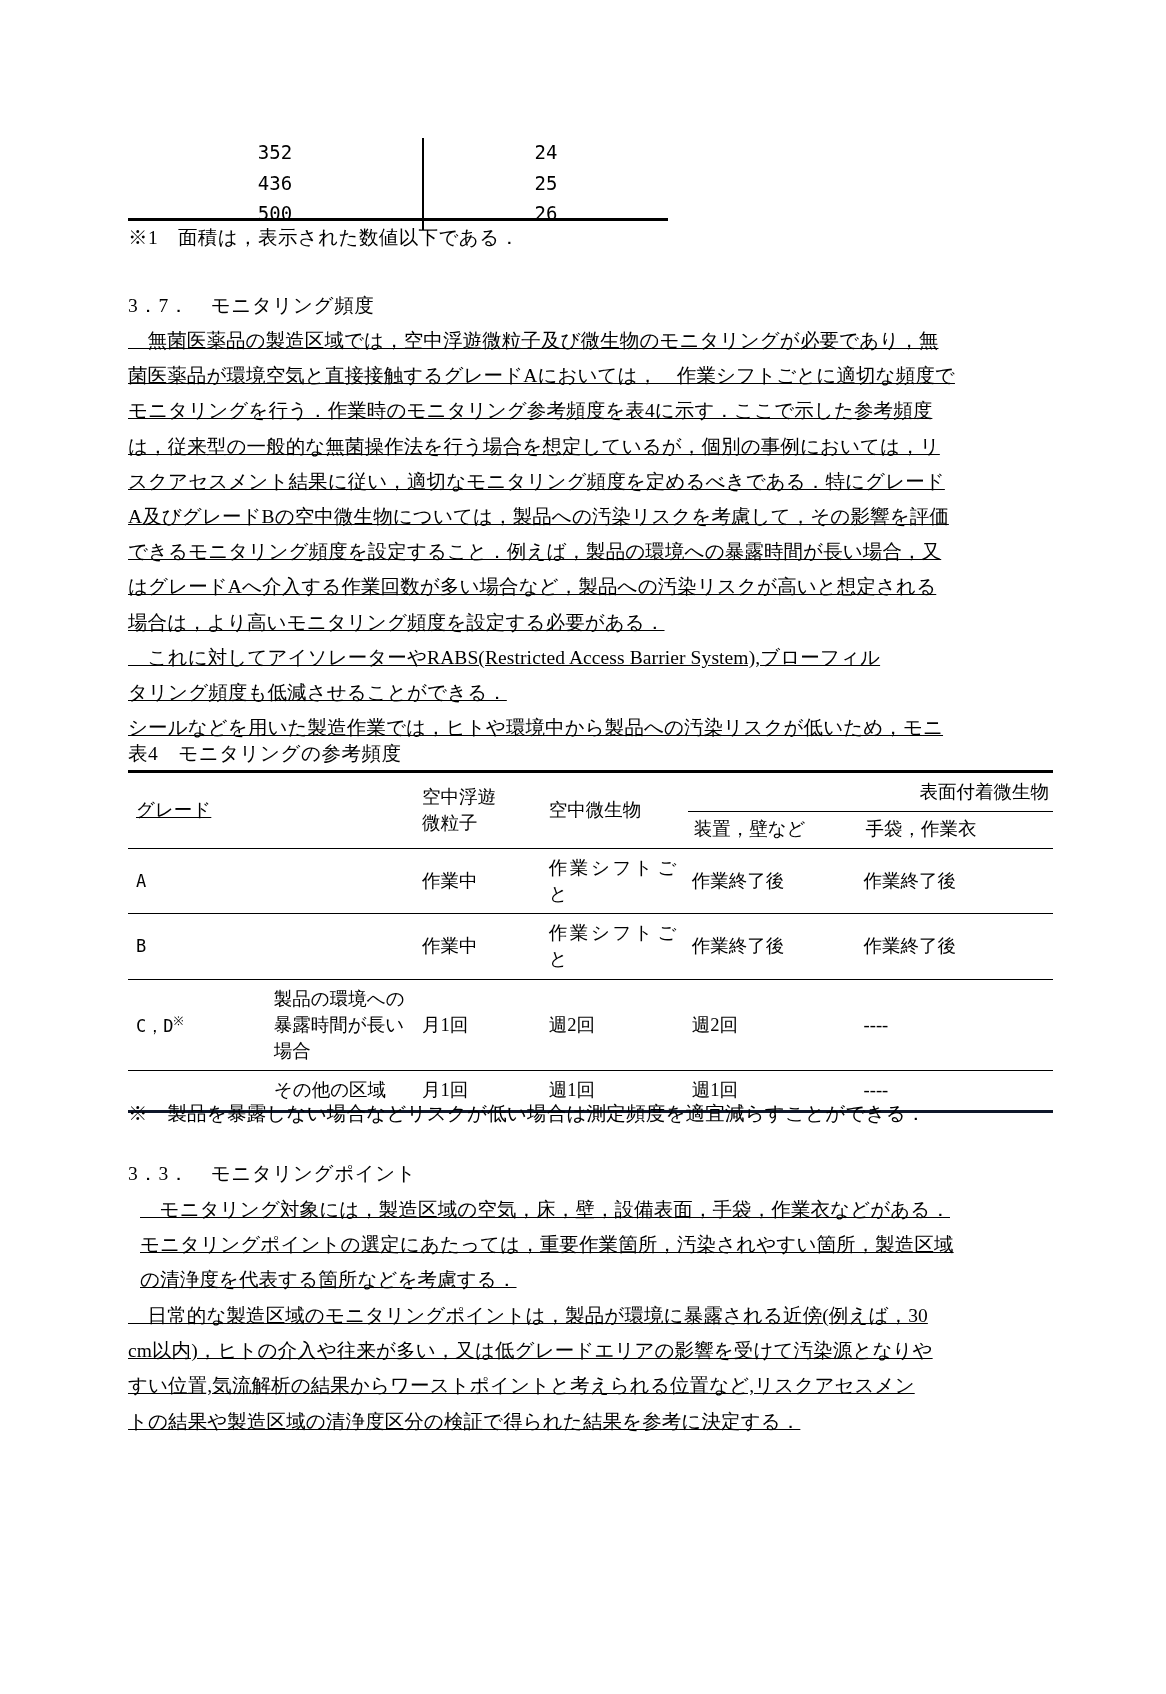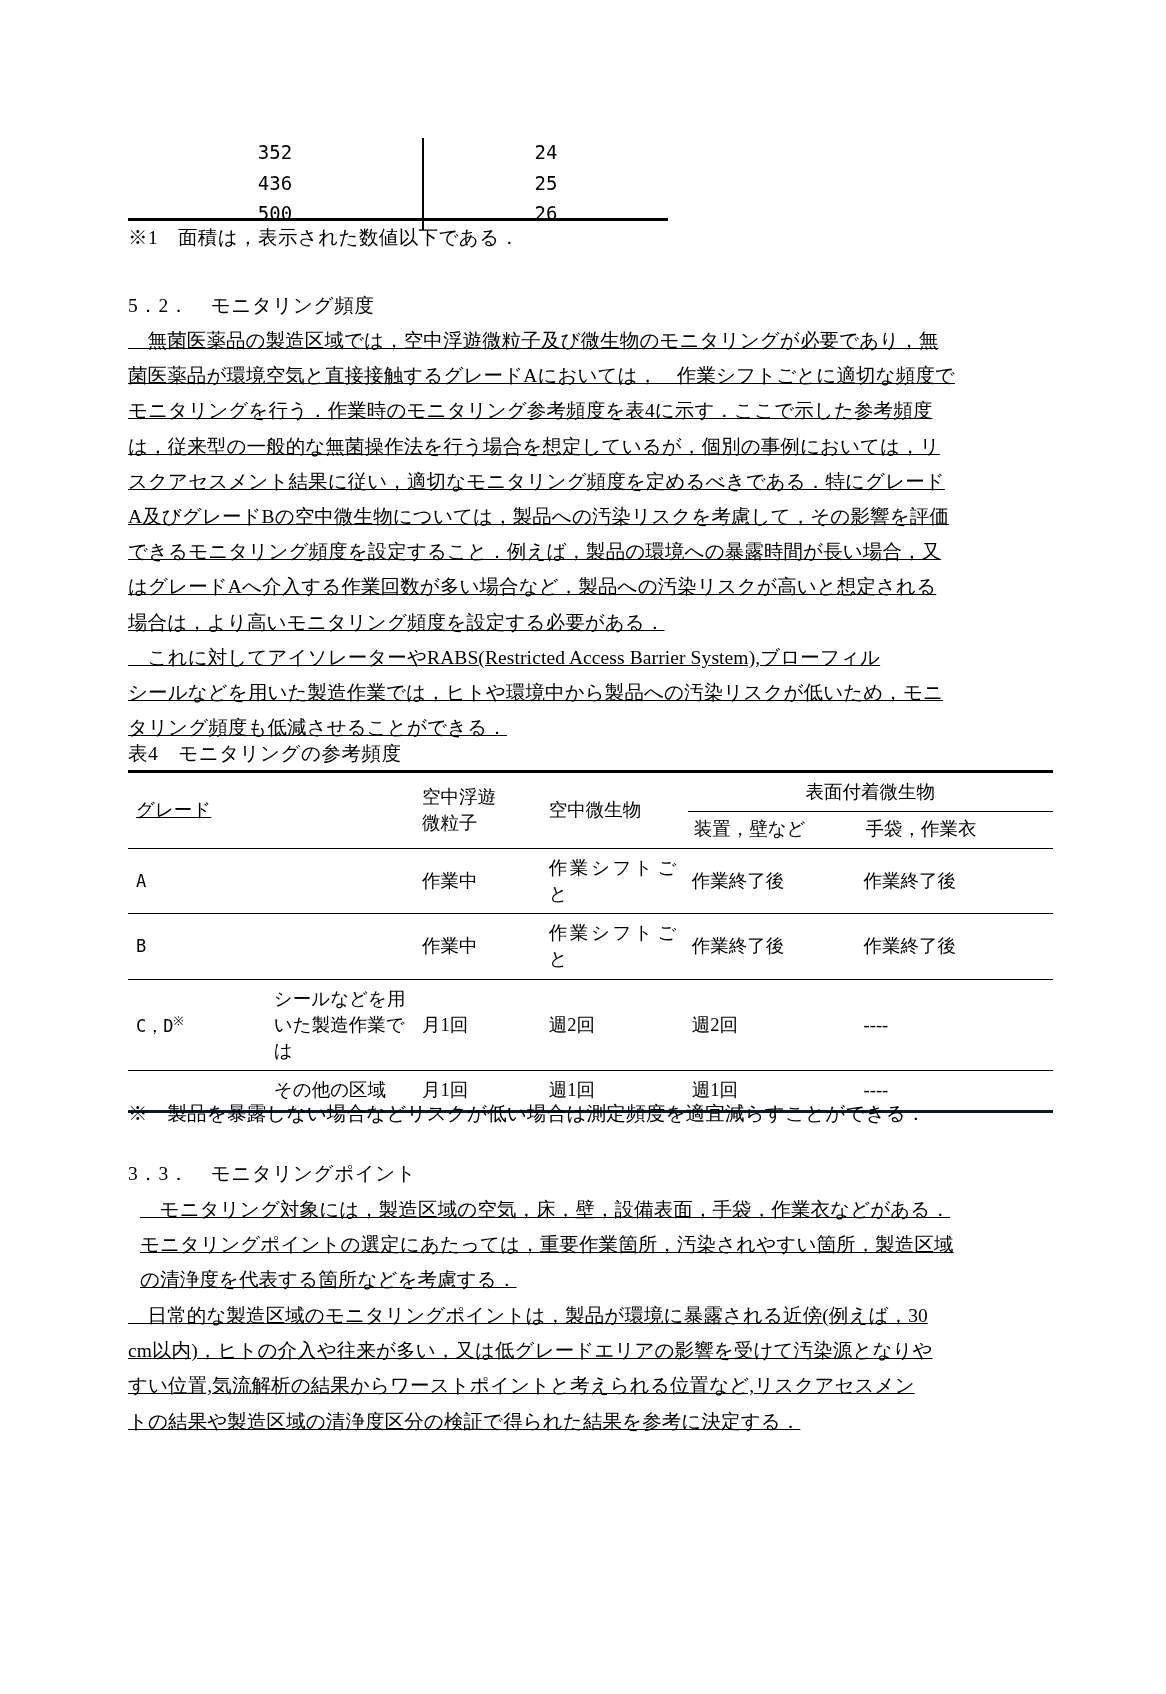--- a/index.html
+++ b/index.html
@@ -113,21 +113,21 @@
   .col-grade  { width: 120px; padding-left: 8px !important; }
   .col-sub    { width: 130px; }
   .col-part   { width: 110px; text-align: left; }
   .col-micro  { width: 125px; text-align: left; margin-left: 44px; }
   .col-eq     { width: 150px; text-align: left; }
   .col-gl     { width: 170px; text-align: left; }
 
   .surface-head-top {
     border-bottom: 1.6px solid #000;
     padding: 3px 4px 4px 6px;
-    text-align: center;
+    text-align: right;
   }
   .surface-head-sub td {
     padding: 4px 4px 5px 6px;
   }
   .hdr-cell { text-align: left; text-decoration: underline; }
 
   .justify-two {
     display: inline-block;
     text-align: justify;
     text-align-last: justify;
@@ -172,40 +172,40 @@
         <td class="left-col">500</td>
         <td class="right-col">26</td>
       </tr>
     </tbody>
   </table>
   <div class="frag-rule"></div>
   <div class="frag-note">※1　面積は，表示された数値以下である．</div>
 
   <div class="para-block" style="top:292px;">
     <p class="section-head">
-      <span>5．2．</span>&nbsp;&nbsp;&nbsp;&nbsp;<span>モニタリング頻度</span>
+      <span>3．7．</span>&nbsp;&nbsp;&nbsp;&nbsp;<span>モニタリング頻度</span>
     </p>
   </div>
 
   <div class="para-block" style="top:323px;">
     <p class="para">　無菌医薬品の製造区域では，空中浮遊微粒子及び微生物のモニタリングが必要であり，無</p>
     <p class="para">菌医薬品が環境空気と直接接触するグレードAにおいては，　作業シフトごとに適切な頻度で</p>
     <p class="para">モニタリングを行う．作業時のモニタリング参考頻度を表4に示す．ここで示した参考頻度</p>
     <p class="para">は，従来型の一般的な無菌操作法を行う場合を想定しているが，個別の事例においては，リ</p>
     <p class="para">スクアセスメント結果に従い，適切なモニタリング頻度を定めるべきである．特にグレード</p>
     <p class="para">A及びグレードBの空中微生物については，製品への汚染リスクを考慮して，その影響を評価</p>
     <p class="para">できるモニタリング頻度を設定すること．例えば，製品の環境への暴露時間が長い場合，又</p>
     <p class="para">はグレードAへ介入する作業回数が多い場合など，製品への汚染リスクが高いと想定される</p>
     <p class="para">場合は，より高いモニタリング頻度を設定する必要がある．</p>
   </div>
 
   <div class="para-block" style="top:640px;">
     <p class="para mono-mix">　これに対してアイソレーターやRABS(Restricted Access Barrier System),ブローフィル</p>
+    <p class="para">タリング頻度も低減させることができる．</p>
     <p class="para">シールなどを用いた製造作業では，ヒトや環境中から製品への汚染リスクが低いため，モニ</p>
-    <p class="para">タリング頻度も低減させることができる．</p>
   </div>
 
   <div class="tbl-caption" style="top:740px;">表4　モニタリングの参考頻度</div>
 
   <table class="t4" style="top:770px;">
     <tbody>
 
       <tr class="rule-top">
         <td class="col-grade hdr-cell" rowspan="2">グレード</td>
         <td class="col-sub" rowspan="2"></td>
@@ -243,21 +243,21 @@
           <span>ごと</span>
         </td>
         <td class="col-eq">作業終了後</td>
         <td class="col-gl">作業終了後</td>
       </tr>
 
       <tr class="rule-thin">
         <td class="col-grade grade-label">
           <span>C，D</span><sup class="mark">※</sup>
         </td>
-        <td class="col-sub cell-wrap">シールなどを用いた製造作業では</td>
+        <td class="col-sub cell-wrap">製品の環境への暴露時間が長い場合</td>
         <td class="col-part">月1回</td>
         <td class="col-micro">週2回</td>
         <td class="col-eq">週2回</td>
         <td class="col-gl">----</td>
       </tr>
 
       <tr class="rule-thin rule-bot">
         <td class="col-grade grade-label"></td>
         <td class="col-sub cell-wrap">その他の区域</td>
         <td class="col-part">月1回</td>

